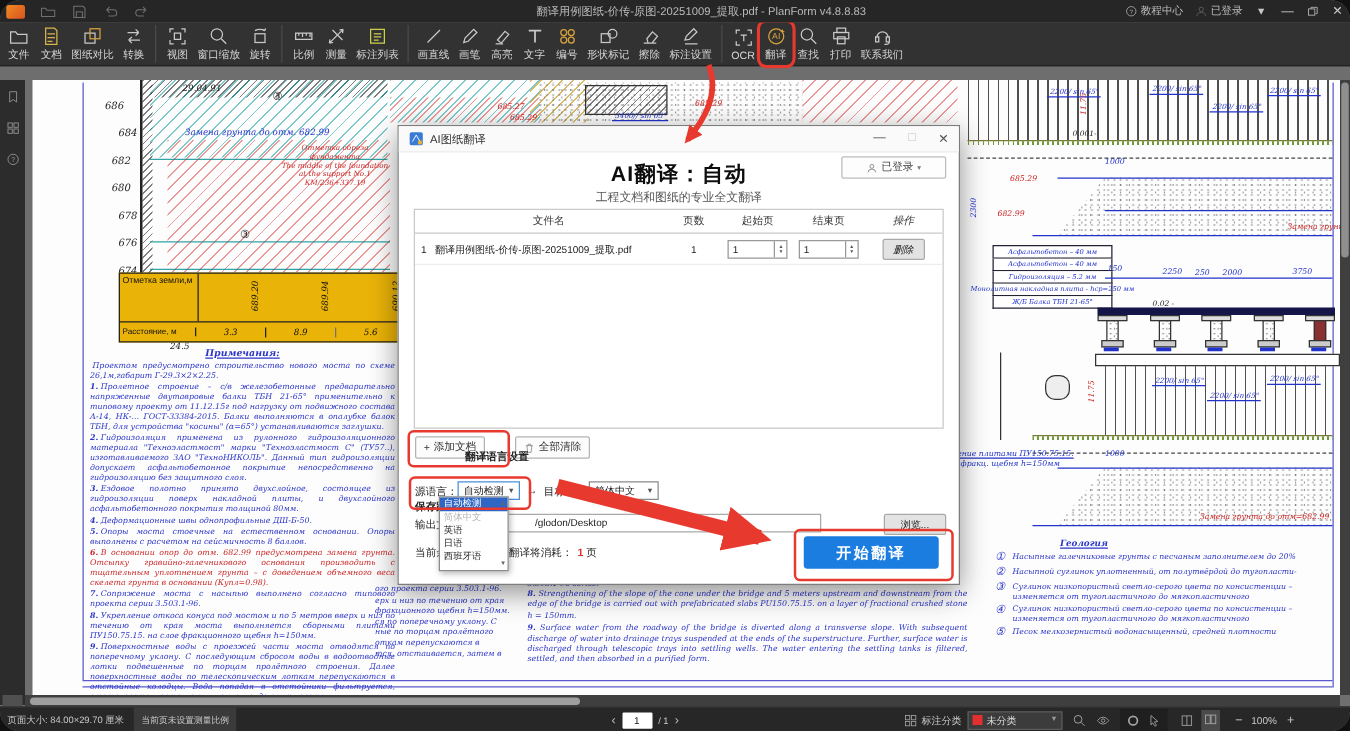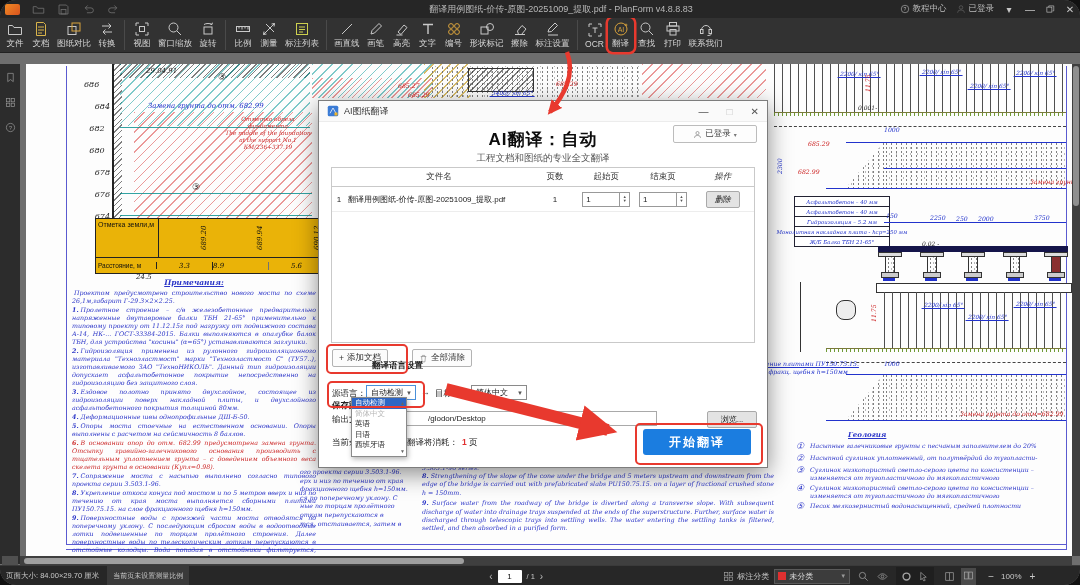--- a/index.html
+++ b/index.html
@@ -571,21 +571,21 @@
           
             <span class="ital" style="display:inline-block;transform:rotate(-90deg) translateX(-12px);width:14px;margin-left:38px;font-size:7px;color:#111;" data-name="ground-elevation-value">690.12</span>
           
         </div>
       </div>
       <div style="display:flex;height:15px;align-items:center;">
         <div style="width:58px;border-right:1px solid #222;font-size:6.5px;padding-left:2px;color:#111;" data-name="ground-table-row-label">Расстояние, м</div>
 
           <div class="ital" style="width:55px;border-right:1px solid #222;text-align:center;font-size:7px;color:#111;" data-name="distance-value">3.3</div>
 
-          <div class="ital" style="width:55px;border-right:1px solid #737373;font-size:7px;color:#111;" data-name="distance-value">8.9</div>
+          <div class="ital" style="width:55px;border-right:1px solid #737373;text-align:center;font-size:7px;color:#111;" data-name="distance-value">8.9</div>
 
           <div class="ital" style="width:55px;border-right:1px solid #222;text-align:center;font-size:7px;color:#111;" data-name="distance-value">5.6</div>
 
       </div>
     </div>
     <div class="abs ital" style="left:110px;top:209px;font-size:7px;color:#222;" data-name="distance-extra">24.5</div>
 
     <div class="abs" style="left:46px;top:214px;width:244px;" data-name="notes-block">
       <div class="ital" style="text-align:center;font-size:7.5px;color:#2b35c8;font-weight:bold;text-decoration:underline;margin-bottom:2px;" data-name="notes-title">Примечания:</div>
 

